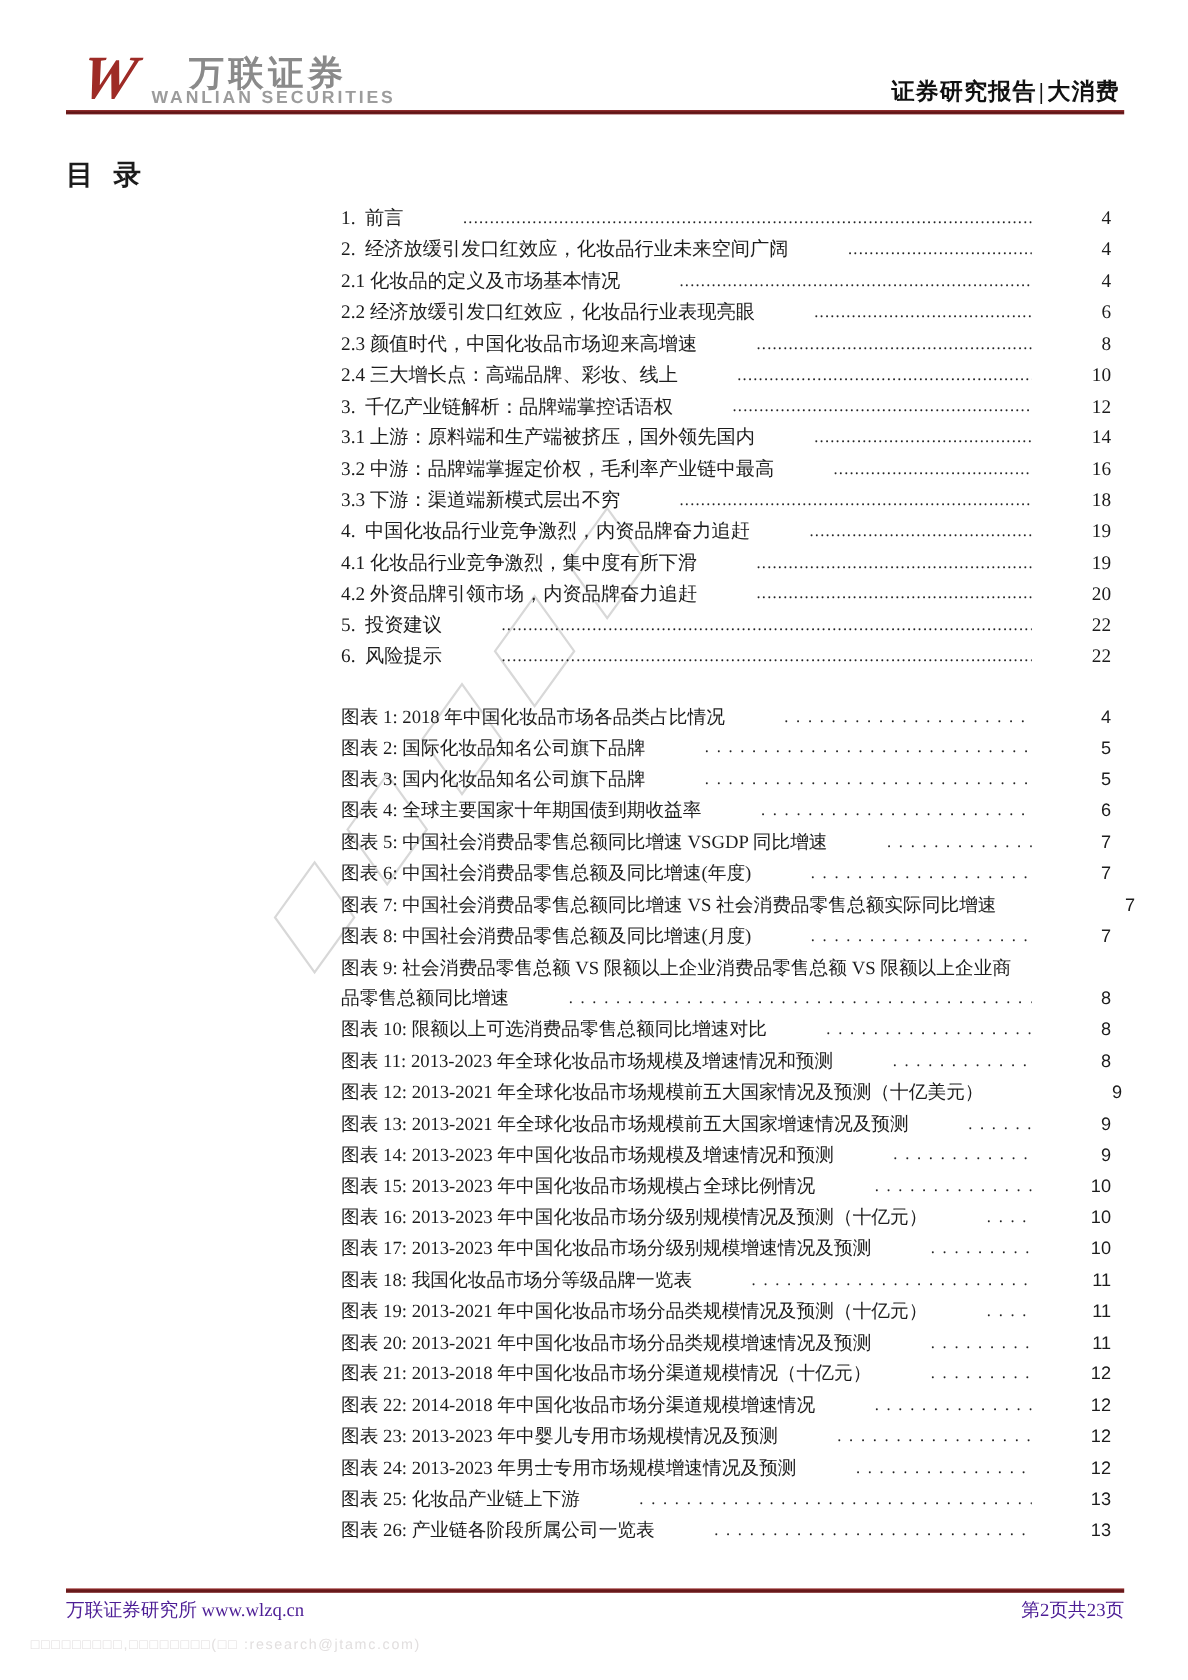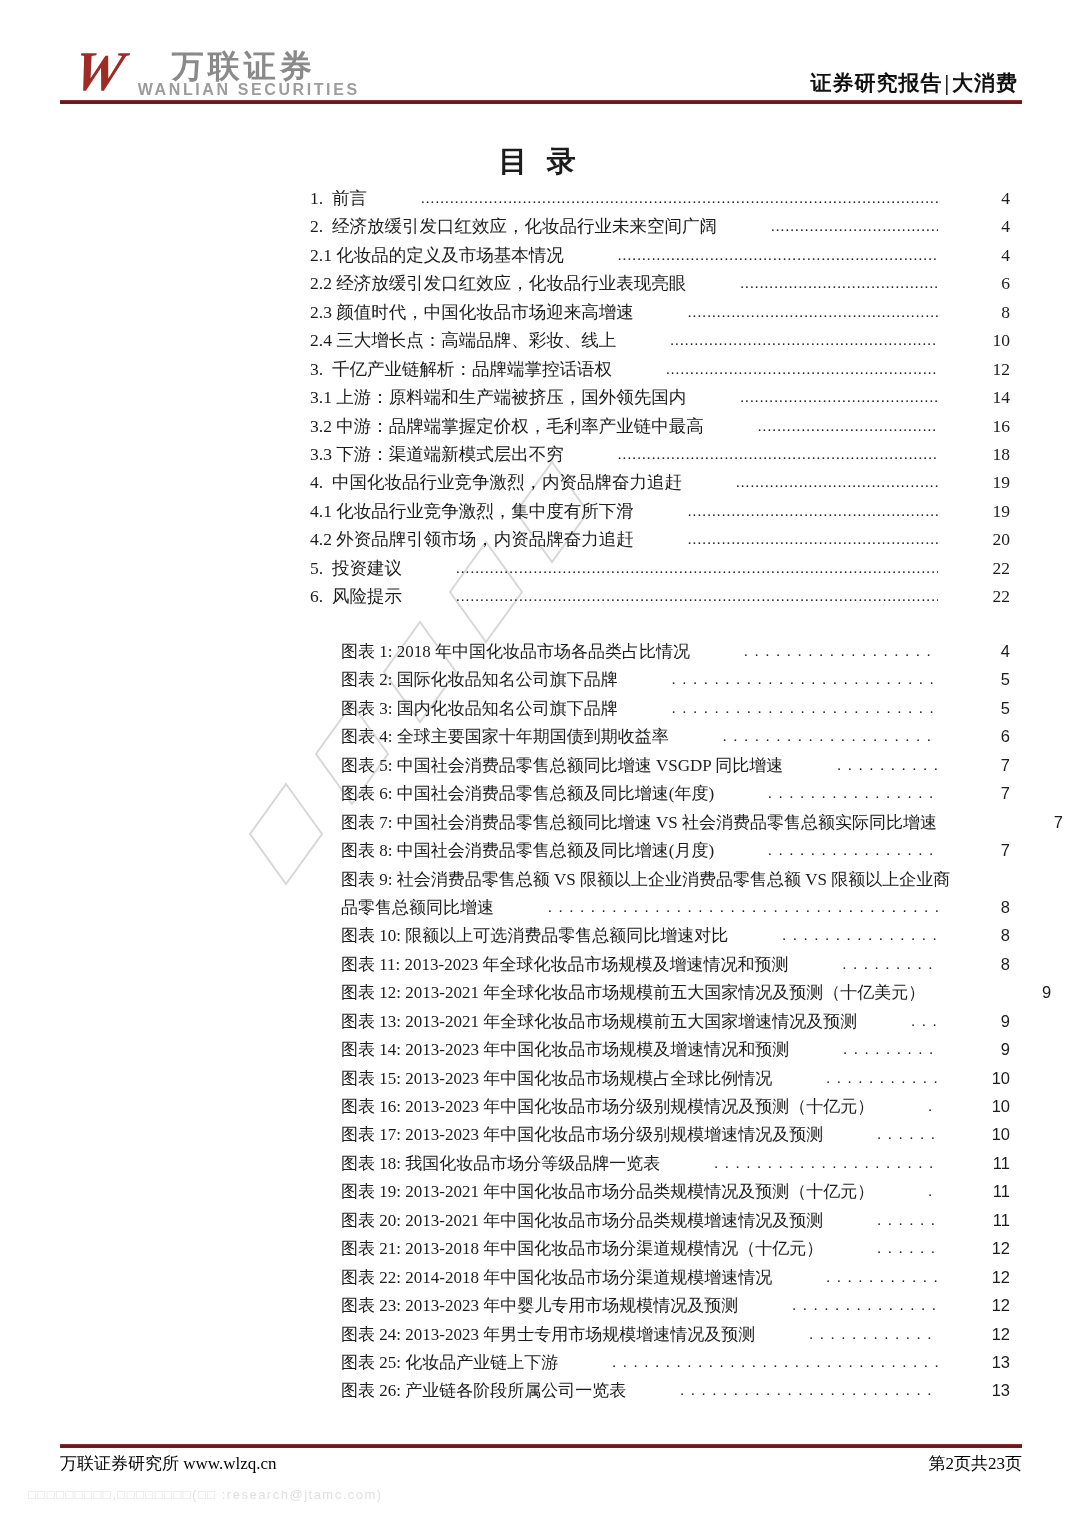--- a/index.html
+++ b/index.html
@@ -29,46 +29,46 @@
   }
   .header-right .sep{padding:0 2px;font-weight:bold;}
   .rule-top{
     position:absolute;top:100px;left:60px;right:58px;height:4px;
     background:linear-gradient(180deg,#9a3030 0%,#5e1616 55%,#7a2023 100%);
   }
   
   .watermark{position:absolute;left:230px;top:430px;pointer-events:none;}
   
   .toc-title{
-    position:absolute;top:142px;left:60px;right:60px;text-align:center;
-    font-size:29px;font-weight:bold;letter-spacing:6px;
+    position:absolute;top:142px;left:60px;right:60px;
+    font-size:25px;font-weight:bold;letter-spacing:6px;
   }
   .toc-sections{position:absolute;left:310px;width:700px;top:186px;}
   .toc-figures{position:absolute;left:310px;width:700px;top:640px;}
   .toc-row{display:flex;align-items:baseline;height:28.45px;gap:48px;}
   .toc-row .lbl{white-space:pre;flex:0 0 auto;}
   .toc-row .dots{
     flex:1 1 auto;overflow:hidden;white-space:nowrap;margin:0 2px 0 6px;
     font-size:15px;position:relative;top:-1px;color:#222;
   }
   .toc-row .pg{flex:0 0 auto;text-align:right;min-width:22px;}
   .sec{font-size:17.5px;}
   .sec .dots{letter-spacing:1.1px;}
   .sec .pg{font-size:17.5px;}
-  .fig{font-size:17px;margin-left:31px;}
+  .fig{font-size:17px;}
   .fig .dots{letter-spacing:7px;}
   .fig .pg{font-family:"Liberation Sans","DejaVu Sans",sans-serif;font-size:16.5px;}
   
   .rule-bottom{
     position:absolute;top:1444px;left:60px;right:58px;height:3.5px;
     background:linear-gradient(180deg,#9a3030 0%,#5e1616 55%,#7a2023 100%);
   }
   .footer{
     position:absolute;top:1452px;left:60px;right:58px;display:flex;
-    justify-content:space-between;font-size:17px;color:#000000;
+    justify-content:space-between;font-size:17px;color:#4c1d95;
   }
   .faint-line{
     position:absolute;top:1487px;left:28px;font-size:13px;color:#e2dfdf;
     letter-spacing:1.5px;font-family:"Liberation Sans","DejaVu Sans",sans-serif;
   }
 </style>
 </head>
 <body>
 
 <svg class="watermark" width="420" height="480" viewBox="0 0 420 480">

